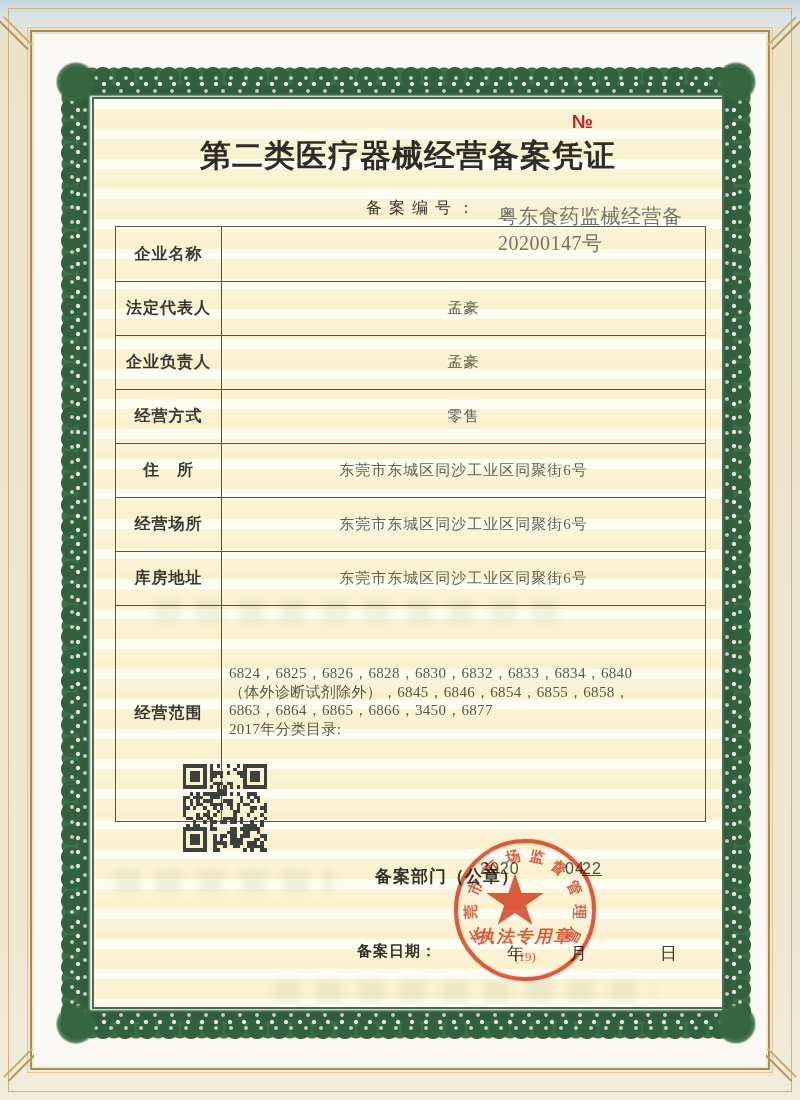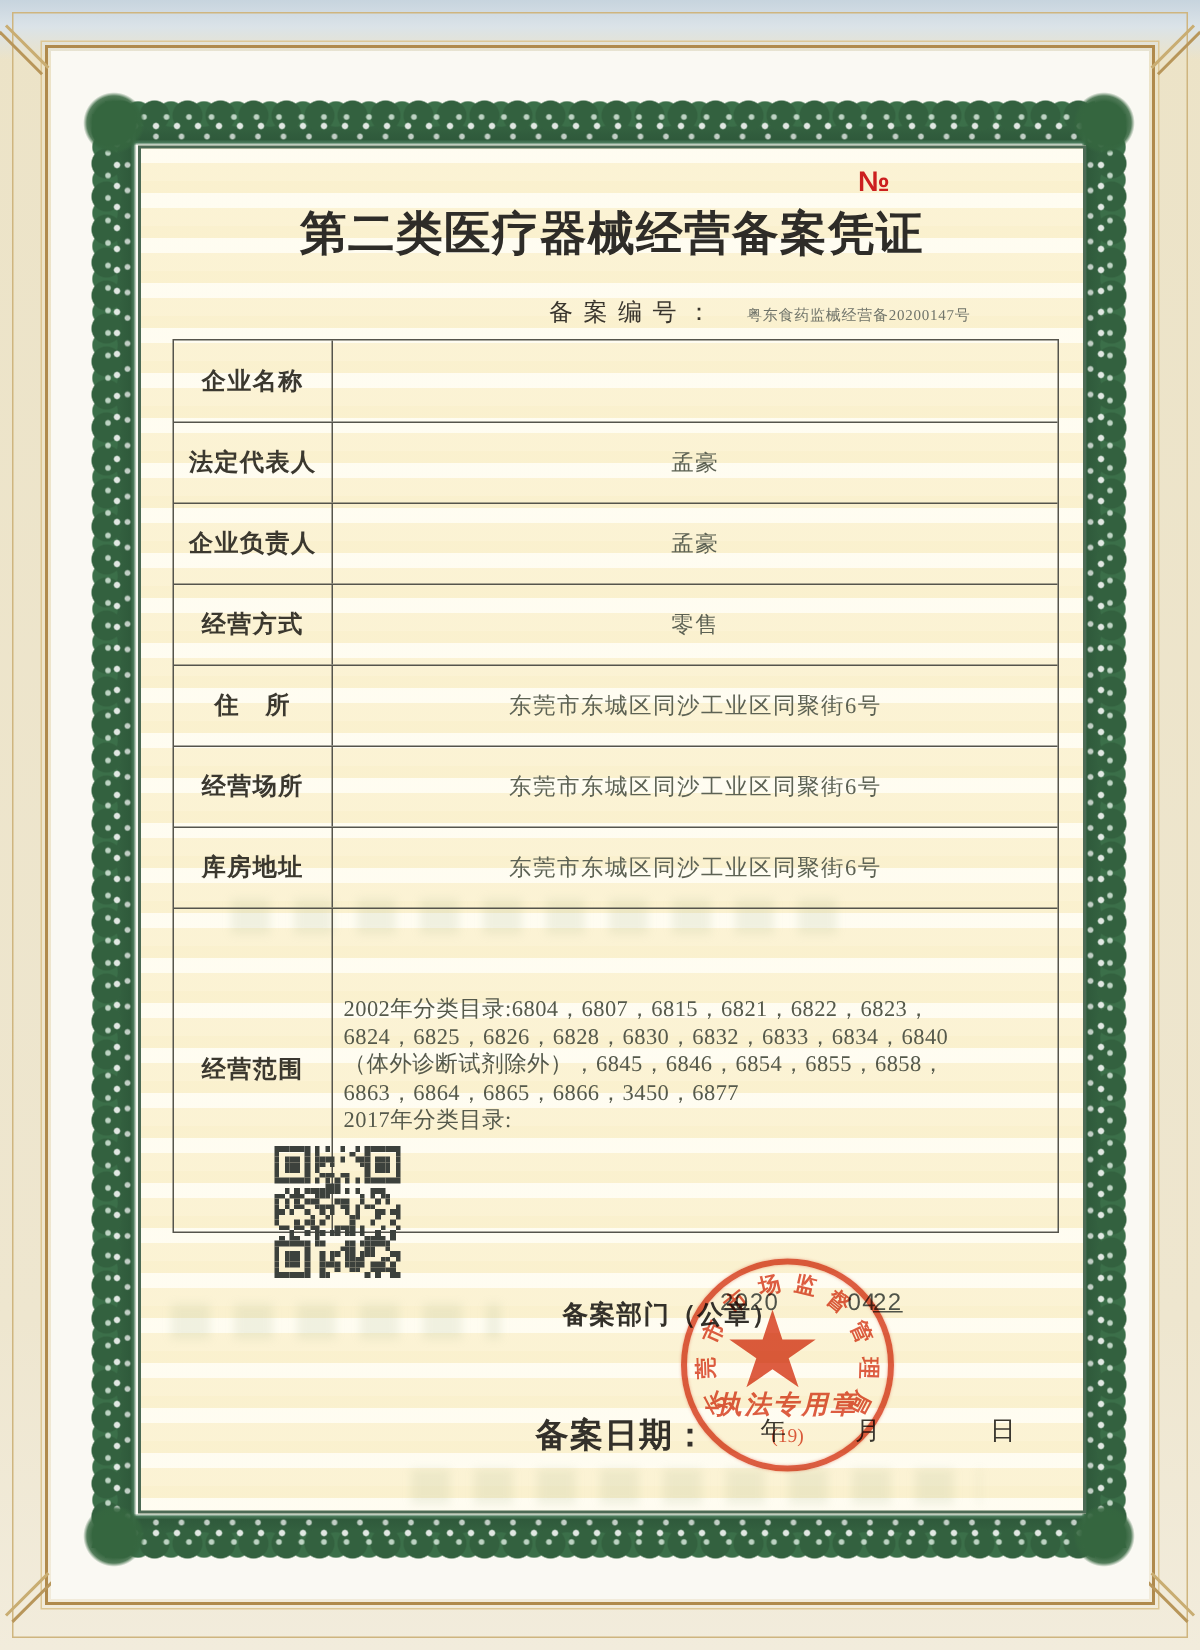--- a/index.html
+++ b/index.html
@@ -49,41 +49,41 @@
   
   .paper{position:absolute;left:92px;top:97px;width:632px;height:912px;z-index:3;
     border:2px solid #4c6a55;box-sizing:border-box;
     background-color:#fdf6dd;
     background-image:repeating-linear-gradient(180deg, rgba(255,253,243,.9) 0 10px, rgba(250,240,205,.55) 10px 22px, rgba(246,233,185,.4) 22px 30px);}
   .ghost{position:absolute;height:24px;filter:blur(3px);opacity:.5;pointer-events:none;
     background:repeating-linear-gradient(90deg, rgba(176,188,148,.35) 0 26px, rgba(176,188,148,0) 26px 42px);}
   .no-mark{position:absolute;left:478px;top:12px;color:#cc1f1f;font-weight:bold;font-size:19px;font-family:"Liberation Sans",sans-serif;}
   .cert-title{position:absolute;left:0;right:0;top:36px;text-align:center;font-size:31px;font-weight:bold;color:#2e2c28;letter-spacing:1px;}
   .filing-label{position:absolute;left:272px;top:99px;font-size:16px;font-weight:normal;color:#3a362e;letter-spacing:7px;}
-  .filing-value{position:absolute;left:404px;top:104px;font-size:10px;color:#70746a;letter-spacing:.5px;font-family:Liberation Serif, serif;}
+  .filing-value{position:absolute;left:404px;top:104px;font-size:20px;color:#70746a;letter-spacing:.5px;font-family:Liberation Serif, serif;}
   
   .cert-table{position:absolute;left:21px;top:127px;width:591px;height:596px;border:1px solid #55544c;box-sizing:border-box;display:flex;flex-direction:column;}
   .t-row{display:flex;height:54px;border-top:1px solid #55544c;box-sizing:border-box;}
   .t-row:first-child{border-top:none;}
   .t-row.big{flex:1;height:auto;}
   .t-label{width:106px;border-right:1px solid #55544c;box-sizing:border-box;display:flex;align-items:center;justify-content:center;
     font-size:16px;font-weight:bold;color:#3b382f;letter-spacing:1px;}
   .t-value{flex:1;display:flex;align-items:center;justify-content:center;font-size:15px;color:#5d6254;letter-spacing:1px;}
   .t-value.dark{color:#4b5044;}
   .scope-cell{flex:1;padding:58px 8px 0 7px;box-sizing:border-box;font-size:15px;line-height:18.5px;color:#55594b;}
   .scope-cell span{display:block;letter-spacing:.3px;}
   
   .qr{position:absolute;left:89px;top:665px;width:84px;height:88px;display:grid;
     grid-template-columns:repeat(25,1fr);grid-template-rows:repeat(25,1fr);z-index:4;}
   .qr i{display:block;}
   .qr i.on{background:#3c413c;}
   
   .date-num{position:absolute;top:729px;font-size:16px;color:#4e5248;font-family:"Liberation Sans",sans-serif;letter-spacing:1px;margin-top:32px;}
   .dept-label{position:absolute;left:281px;top:766px;font-size:17px;font-weight:bold;color:#33302a;letter-spacing:1px;}
-  .fdate-label{position:absolute;left:263px;top:843px;font-size:22px;font-weight:bold;color:#33302a;letter-spacing:1px;}
+  .fdate-label{position:absolute;left:263px;top:843px;font-size:15px;font-weight:bold;color:#33302a;letter-spacing:1px;}
   .ymd{position:absolute;top:843px;font-size:17px;color:#3a372f;}
   
   .seal{position:absolute;left:360px;top:740px;width:142px;height:142px;z-index:5;mix-blend-mode:multiply;opacity:.88;}
   .seal-ring{position:absolute;inset:0;border:4px solid #d9472b;border-radius:50%;box-shadow:0 0 2px rgba(217,71,43,.5), inset 0 0 2px rgba(217,71,43,.5);}
   .seal-star{position:absolute;left:31px;top:34px;width:60px;height:57px;background:#d9472b;
     clip-path:polygon(50% 0%,61% 35%,98% 35%,68% 57%,79% 91%,50% 70%,21% 91%,32% 57%,2% 35%,39% 35%);}
   .seal-char{position:absolute;font-size:14.5px;font-weight:bold;color:#d9472b;transform-origin:center;}
   .seal-bottom{position:absolute;left:50%;top:86px;transform:translateX(-50%);font-size:17px;font-weight:bold;color:#d9472b;letter-spacing:2px;white-space:nowrap;font-style:italic;}
   .seal-num{position:absolute;left:50%;top:110px;transform:translateX(-50%);font-size:13px;color:#d9472b;}
 </style>
@@ -144,21 +144,20 @@
       <div class="t-label">经营场所</div>
       <div class="t-value">东莞市东城区同沙工业区同聚街6号</div>
     </div>
     <div class="t-row">
       <div class="t-label">库房地址</div>
       <div class="t-value">东莞市东城区同沙工业区同聚街6号</div>
     </div>
     <div class="t-row big">
       <div class="t-label">经营范围</div>
       <div class="scope-cell">
-        <span>2002年分类目录:6804，6807，6815，6821，6822，6823，</span>
         <span>6824，6825，6826，6828，6830，6832，6833，6834，6840</span>
         <span>（体外诊断试剂除外），6845，6846，6854，6855，6858，</span>
         <span>6863，6864，6865，6866，3450，6877</span>
         <span>2017年分类目录:</span>
       </div>
     </div>
   </div>
 
   <div class="qr" id="qr">
       <i class="on"></i>

